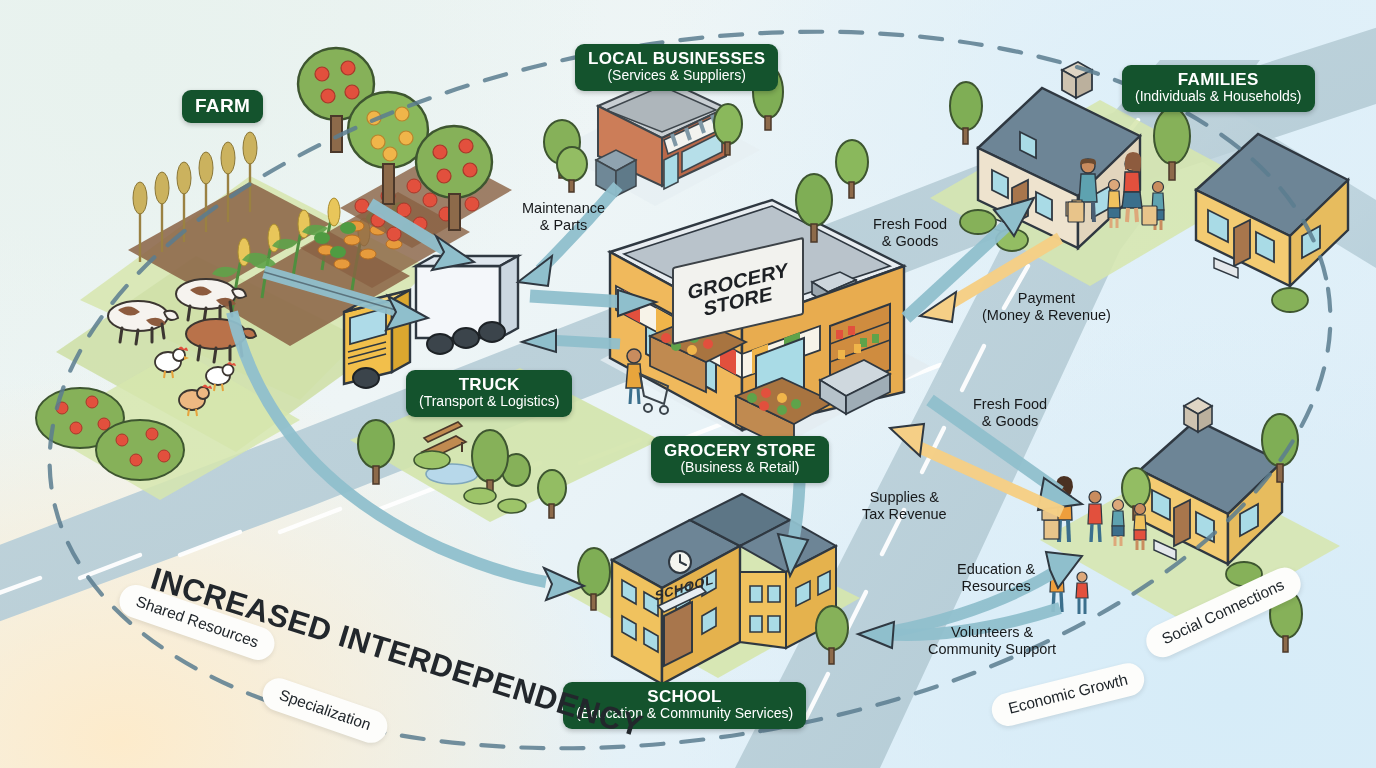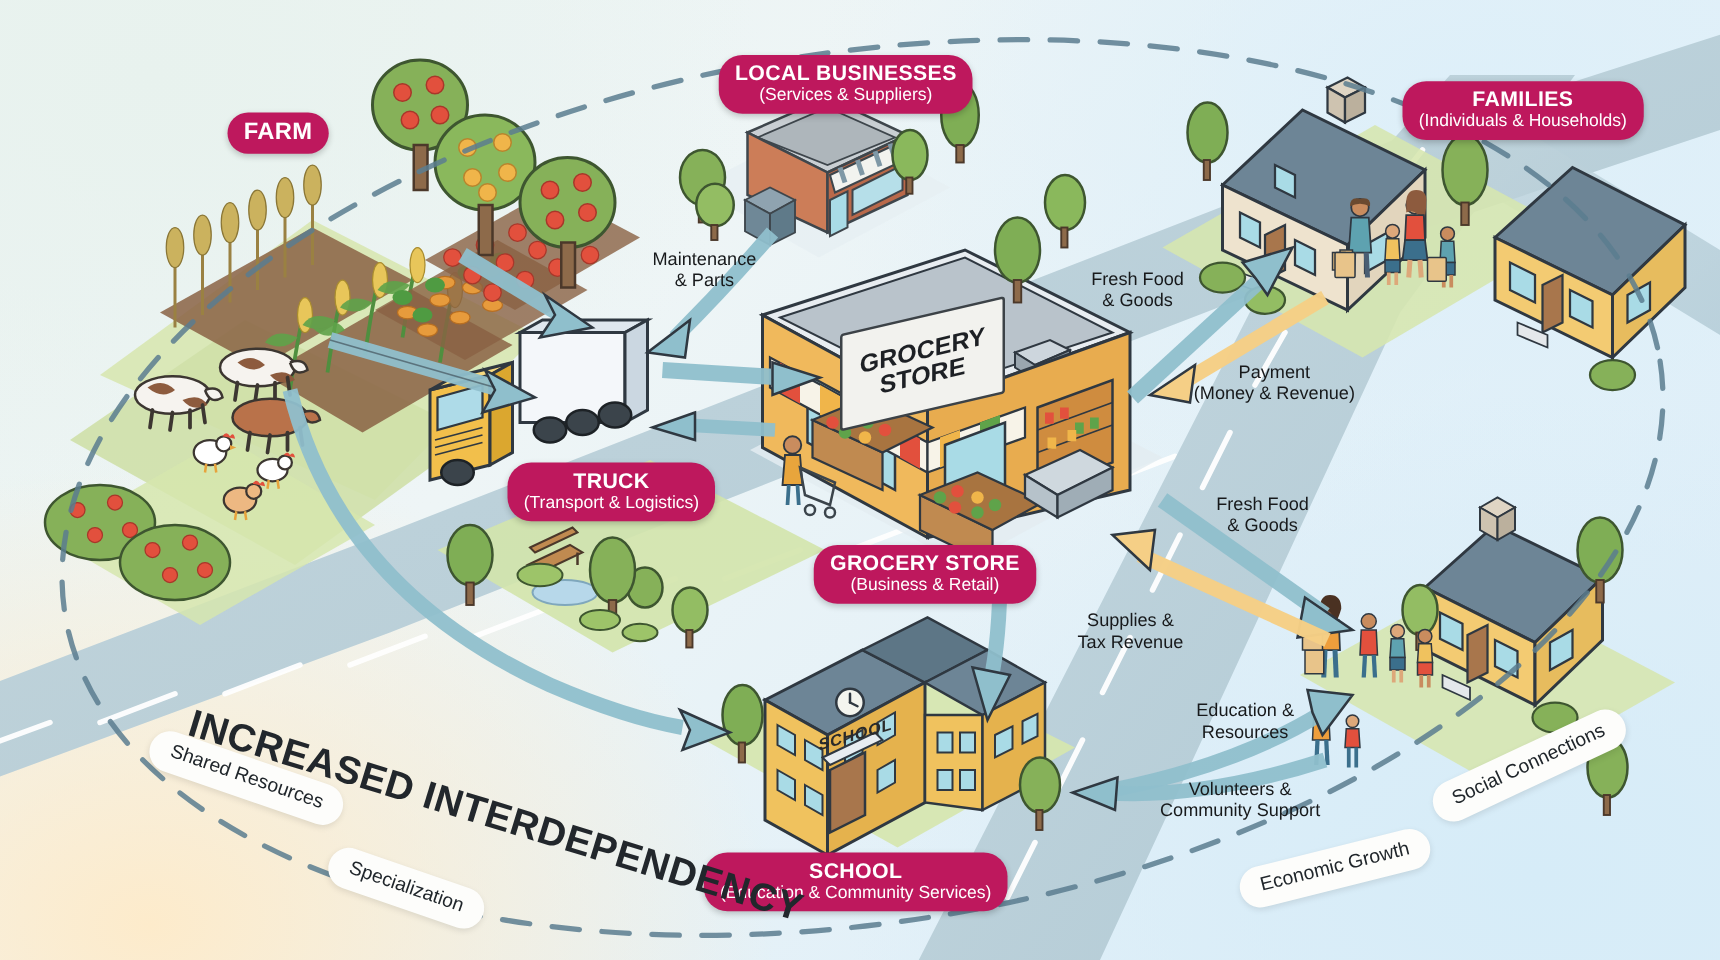--- a/index.html
+++ b/index.html
@@ -17,21 +17,21 @@
       radial-gradient(760px 560px at 120px 740px, #fdebcb 0%, rgba(253,235,203,0) 66%),
       radial-gradient(820px 600px at 1180px 90px, #ddeff9 0%, rgba(221,239,249,0) 65%),
       radial-gradient(700px 520px at 120px 60px, #e8f2ee 0%, rgba(232,242,238,0) 70%),
       linear-gradient(135deg,#eaf3f0 0%,#eef5f6 35%,#e2f0f8 70%,#dcedf8 100%);
   }
 
   svg.layer{position:absolute;left:0;top:0;width:1376px;height:768px;overflow:visible;}
 
   
   .nodelabel{
-    position:absolute;background:#be185d;color:#fff;border-radius:19px;
+    position:absolute;background:#14532d;color:#fff;border-radius:9px;
     padding:5px 13px 7px;text-align:center;line-height:1.12;
     box-shadow:0 2px 5px rgba(0,0,0,.22);
     white-space:nowrap;
   }
   .nodelabel .t1{display:block;font-weight:bold;font-size:17px;letter-spacing:.3px;}
   .nodelabel .t2{display:block;font-size:14px;}
   .nodelabel.small .t1{font-size:19px;}
 
   
   .flow{
@@ -866,21 +866,21 @@
   <div class="flow" style="left:522px;top:200px;">
     <div>Maintenance</div>
     <div>&amp; Parts</div>
   </div>
 
   <div class="flow" style="left:873px;top:216px;">
     <div>Fresh Food</div>
     <div>&amp; Goods</div>
   </div>
 
-  <div class="flow" style="left:955px;top:290px;">
+  <div class="flow" style="left:955px;top:290px;padding-left:27px;">
     <div>Payment</div>
     <div>(Money &amp; Revenue)</div>
   </div>
 
   <div class="flow" style="left:973px;top:396px;">
     <div>Fresh Food</div>
     <div>&amp; Goods</div>
   </div>
 
   <div class="flow" style="left:822px;top:489px;margin-left:40px;">

